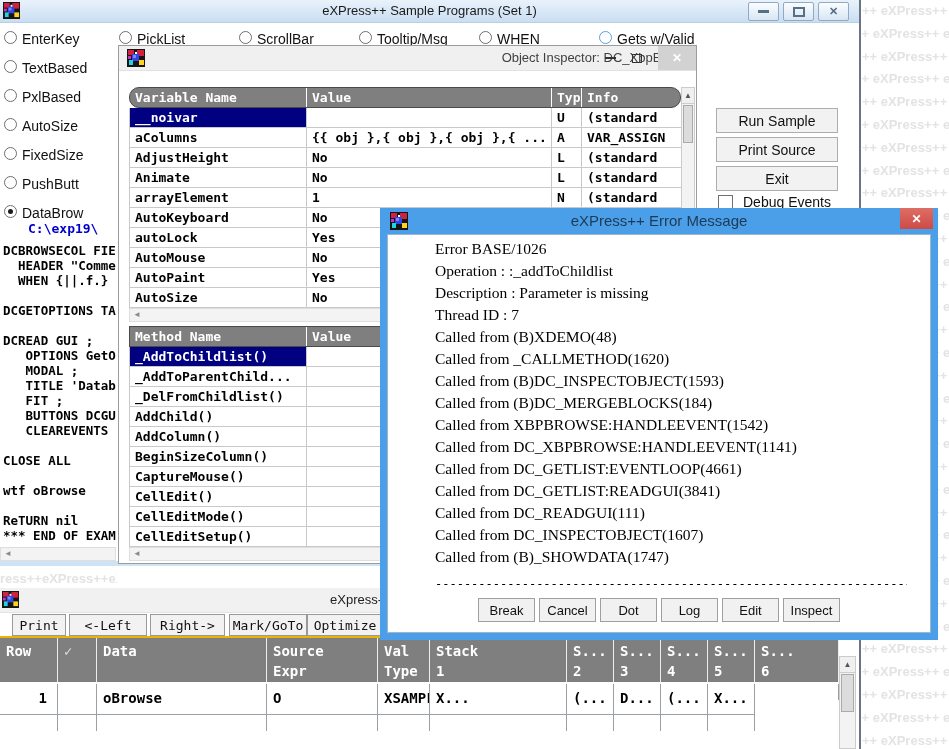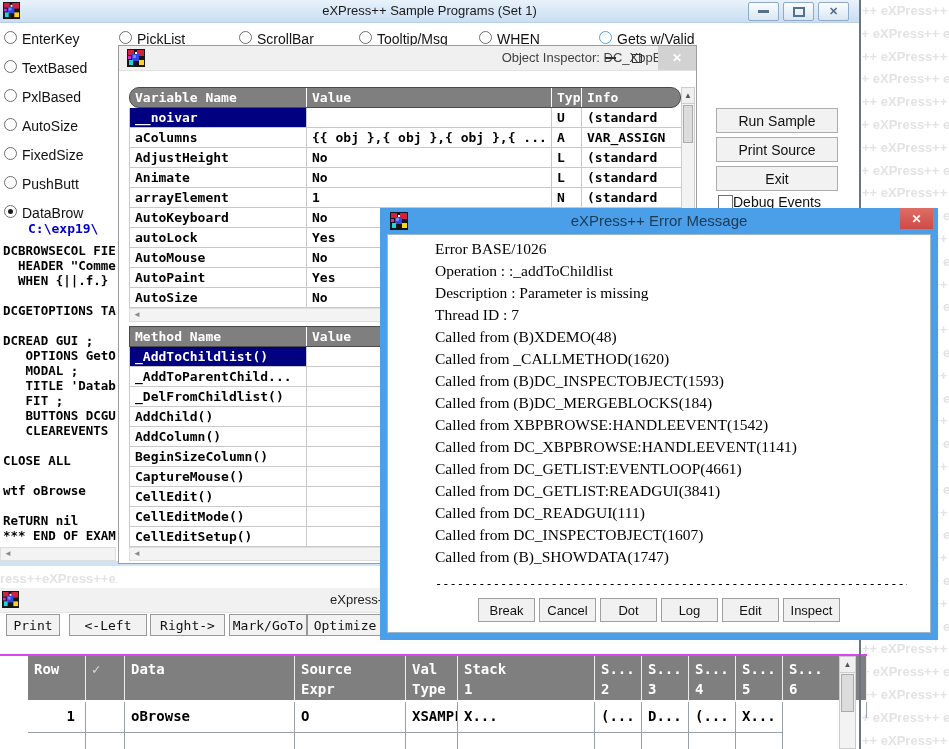--- a/index.html
+++ b/index.html
@@ -45,21 +45,21 @@
   #code-block{position:absolute;left:3px;top:243px;}
   .code-line{height:15px;line-height:15px;white-space:pre;font:bold 12.5px "DejaVu Sans Mono",monospace;color:#000;}
   #code-hscroll{position:absolute;left:0;top:547px;width:116px;height:14px;background:#f3f3f3;
                 border:1px solid #dedede;box-sizing:border-box;display:flex;align-items:center;}
   .scroll-arr{font-size:8px;color:#8a8a8a;padding-left:3px;line-height:1;}
   #main-bottom-strip{position:absolute;left:0;bottom:0;width:100%;height:5px;background:#cfe3f6;}
 
   .side-btn{position:absolute;left:716px;width:122px;height:25px;background:#f2f2f2;border:1px solid #adadad;
             box-sizing:border-box;display:flex;align-items:center;justify-content:center;font-size:14px;color:#111;}
   #btn-run{top:108px}#btn-print{top:137px}#btn-exit{top:166px}
-  #debug-chk{position:absolute;left:718px;top:194px;display:flex;align-items:center;gap:0;font-size:14px;}
+  #debug-chk{position:absolute;left:718px;top:194px;display:flex;align-items:center;gap:10px;font-size:14px;}
   .chk-box{width:13px;height:13px;border:1px solid #707070;background:#fff;flex:none;}
 
   
   #inspector{position:absolute;left:118px;top:45px;width:579px;height:519px;background:#fff;
              border:1px solid #9c9c9c;box-sizing:border-box;z-index:3;}
   .insp-titlebar{position:absolute;left:0;top:0;right:0;height:24px;background:#f0f0f0;border-bottom:1px solid #e2e2e2;}
   .insp-titlebar .title-text{position:absolute;left:0;right:0;text-align:right;line-height:24px;font-size:13px;color:#404040;margin-left:32px;}
   .insp-icon{position:absolute;left:8px;top:3px;}
   .insp-caps{position:absolute;right:0;top:0;height:24px;display:flex;align-items:center;}
   .insp-min{width:11px;height:2px;background:#333;margin-right:16px;}
@@ -109,26 +109,26 @@
   .err-btn{width:57px;height:24px;background:#f1f1f1;border:1px solid #9f9f9f;box-sizing:border-box;
            display:flex;align-items:center;justify-content:center;font-size:13px;color:#111;}
 
   
   #bottom-window{position:absolute;left:0;top:588px;width:859px;height:161px;background:#fff;z-index:4;}
   .bw-titlebar{position:absolute;left:0;top:0;right:0;height:24px;background:#f1f1f1;border-bottom:1px solid #e3e3e3;}
   .bw-icon{position:absolute;left:2px;top:3px;}
   .bw-title{position:absolute;left:330px;top:0;line-height:24px;font-size:13px;color:#222;white-space:nowrap;}
   .tb-btn{position:absolute;top:26px;height:22px;background:#f2f2f2;border:1px solid #999;box-sizing:border-box;
           display:flex;align-items:center;justify-content:center;font:13px "DejaVu Sans Mono",monospace;color:#111;}
-  #tb-0{left:6px;width:54px}#tb-1{left:69px;width:78px}#tb-2{left:150px;width:75px}
+  #tb-0{left:12px;width:54px}#tb-1{left:69px;width:78px}#tb-2{left:150px;width:75px}
   #tb-3{left:229px;width:78px}#tb-4{left:307px;width:76px}
 
-  #btable{position:absolute;left:0;top:66px;display:grid;
+  #btable{position:absolute;left:0;top:48px;display:grid;
           grid-template-columns:58px 39px 170px 111px 52px 137px 47px 47px 47px 47px 84px;
-          border-top:2px solid #d946ef;padding-left:28px;}
+          border-top:2px solid #eab308;}
   .bh{background:#7f7f7f;border-right:1px solid #ededed;border-bottom:2px solid #fff;
       height:46px;box-sizing:border-box;padding:3px 0 0 6px;overflow:hidden;}
   .bh div{color:#fff;font:bold 14px "DejaVu Sans Mono",monospace;line-height:20px;white-space:nowrap;}
   .bh.chk div{color:#d9dde0;}
   .bc{height:31px;border-right:1px solid #9aa0a5;border-bottom:1px solid #9aa0a5;box-sizing:border-box;
       font:bold 14px "DejaVu Sans Mono",monospace;line-height:28px;padding-left:6px;
       white-space:nowrap;overflow:hidden;color:#000;}
   .bc.num{text-align:right;padding-right:10px;padding-left:0;}
   .bc.sel{background:#000080;color:#fff;}
   .b2{height:16px;border-right:1px solid #9aa0a5;}

